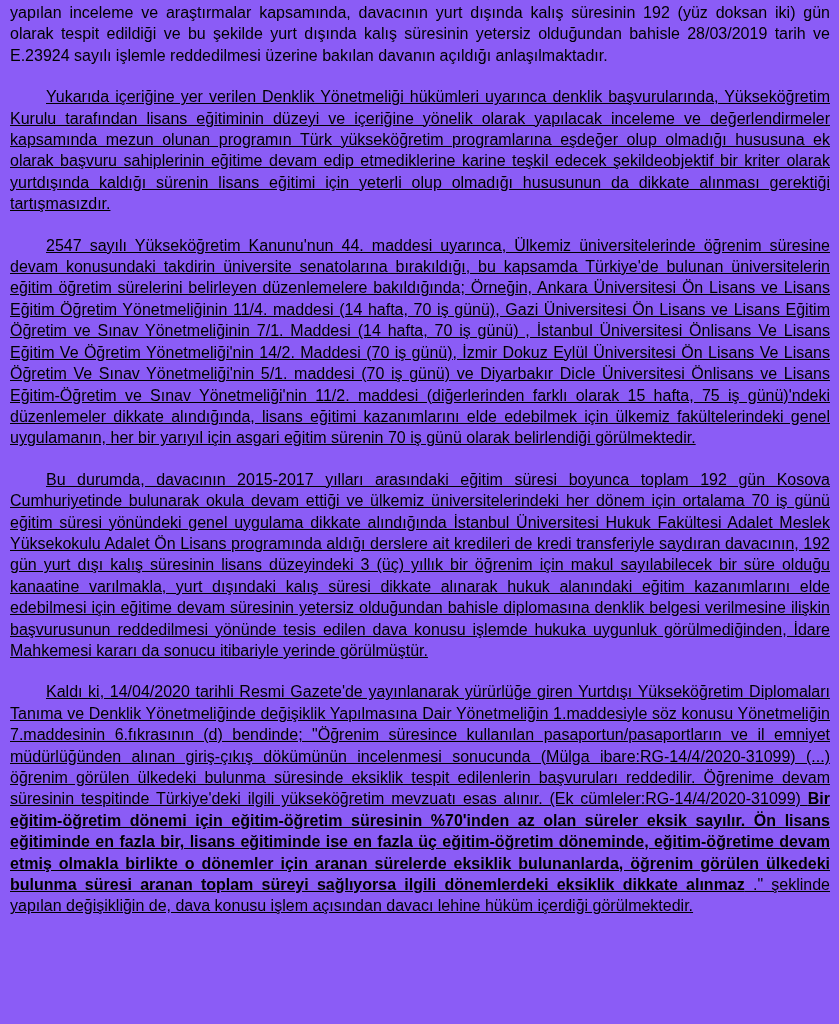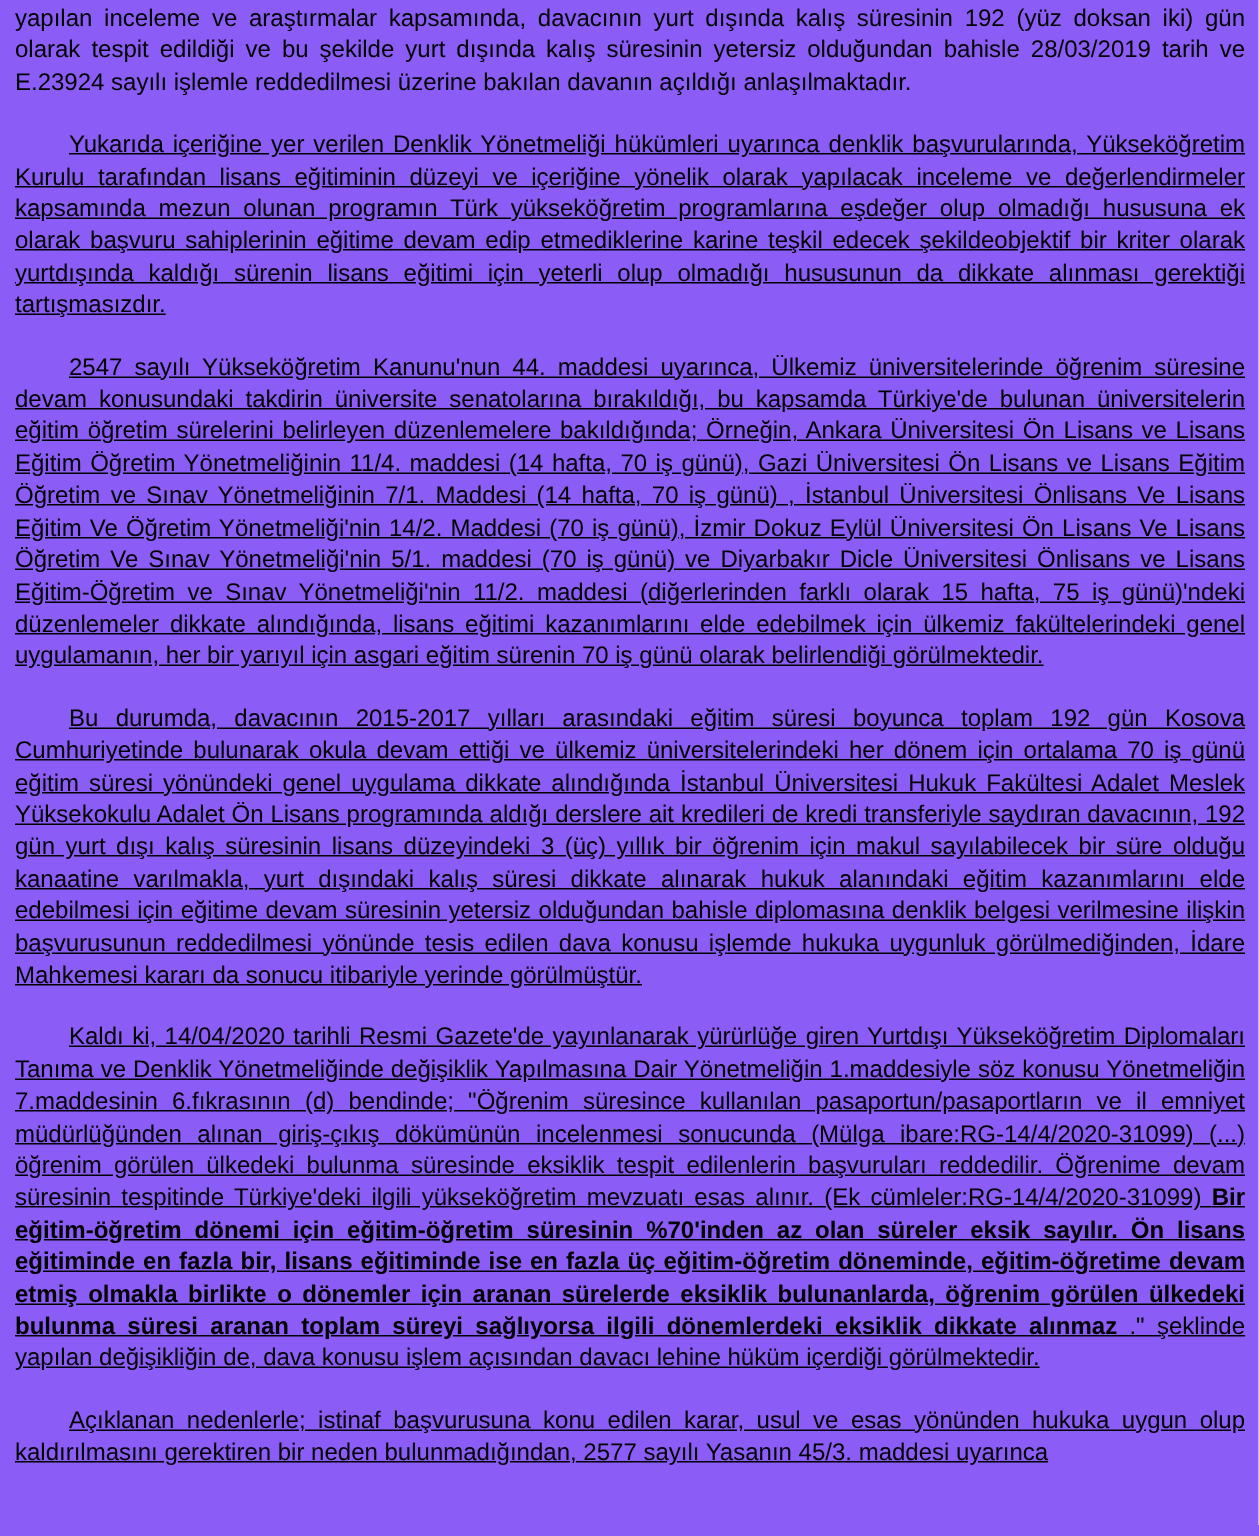--- a/index.html
+++ b/index.html
@@ -39,15 +39,14 @@
 </head>
 <body>
 
 <div class="page">
   <div class="doc">
       <p><span>yapılan inceleme ve araştırmalar kapsamında, davacının yurt dışında kalış süresinin 192 (yüz doksan iki) gün olarak tespit edildiği ve bu şekilde yurt dışında kalış süresinin yetersiz olduğundan bahisle 28/03/2019 tarih ve E.23924 sayılı işlemle reddedilmesi üzerine bakılan davanın açıldığı anlaşılmaktadır.</span></p>
       <p class="indent"><span>Yukarıda içeriğine yer verilen Denklik Yönetmeliği hükümleri uyarınca denklik başvurularında, Yükseköğretim Kurulu tarafından lisans eğitiminin düzeyi ve içeriğine yönelik olarak yapılacak inceleme ve değerlendirmeler kapsamında mezun olunan programın Türk yükseköğretim programlarına eşdeğer olup olmadığı hususuna ek olarak başvuru sahiplerinin eğitime devam edip etmediklerine karine teşkil edecek şekildeobjektif bir kriter olarak yurtdışında kaldığı sürenin lisans eğitimi için yeterli olup olmadığı hususunun da dikkate alınması gerektiği tartışmasızdır.</span></p>
       <p class="indent"><span>2547 sayılı Yükseköğretim Kanunu'nun 44. maddesi uyarınca, Ülkemiz üniversitelerinde öğrenim süresine devam konusundaki takdirin üniversite senatolarına bırakıldığı, bu kapsamda Türkiye'de bulunan üniversitelerin eğitim öğretim sürelerini belirleyen düzenlemelere bakıldığında; Örneğin, Ankara Üniversitesi Ön Lisans ve Lisans Eğitim Öğretim Yönetmeliğinin 11/4. maddesi (14 hafta, 70 iş günü), Gazi Üniversitesi Ön Lisans ve Lisans Eğitim Öğretim ve Sınav Yönetmeliğinin 7/1. Maddesi (14 hafta, 70 iş günü) , İstanbul Üniversitesi Önlisans Ve Lisans Eğitim Ve Öğretim Yönetmeliği'nin 14/2. Maddesi (70 iş günü), İzmir Dokuz Eylül Üniversitesi Ön Lisans Ve Lisans Öğretim Ve Sınav Yönetmeliği'nin 5/1. maddesi (70 iş günü) ve Diyarbakır Dicle Üniversitesi Önlisans ve Lisans Eğitim-Öğretim ve Sınav Yönetmeliği'nin 11/2. maddesi (diğerlerinden farklı olarak 15 hafta, 75 iş günü)'ndeki düzenlemeler dikkate alındığında, lisans eğitimi kazanımlarını elde edebilmek için ülkemiz fakültelerindeki genel uygulamanın, her bir yarıyıl için asgari eğitim sürenin 70 iş günü olarak belirlendiği görülmektedir.</span></p>
       <p class="indent"><span>Bu durumda, davacının 2015-2017 yılları arasındaki eğitim süresi boyunca toplam 192 gün Kosova Cumhuriyetinde bulunarak okula devam ettiği ve ülkemiz üniversitelerindeki her dönem için ortalama 70 iş günü eğitim süresi yönündeki genel uygulama dikkate alındığında İstanbul Üniversitesi Hukuk Fakültesi Adalet Meslek Yüksekokulu Adalet Ön Lisans programında aldığı derslere ait kredileri de kredi transferiyle saydıran davacının, 192 gün yurt dışı kalış süresinin lisans düzeyindeki 3 (üç) yıllık bir öğrenim için makul sayılabilecek bir süre olduğu kanaatine varılmakla, yurt dışındaki kalış süresi dikkate alınarak hukuk alanındaki eğitim kazanımlarını elde edebilmesi için eğitime devam süresinin yetersiz olduğundan bahisle diplomasına denklik belgesi verilmesine ilişkin başvurusunun reddedilmesi yönünde tesis edilen dava konusu işlemde hukuka uygunluk görülmediğinden, İdare Mahkemesi kararı da sonucu itibariyle yerinde görülmüştür.</span></p>
       <p class="indent"><span>Kaldı ki, 14/04/2020 tarihli Resmi Gazete'de yayınlanarak yürürlüğe giren Yurtdışı Yükseköğretim Diplomaları Tanıma ve Denklik Yönetmeliğinde değişiklik Yapılmasına Dair Yönetmeliğin 1.maddesiyle söz konusu Yönetmeliğin 7.maddesinin 6.fıkrasının (d) bendinde; "Öğrenim süresince kullanılan pasaportun/pasaportların ve il emniyet müdürlüğünden alınan giriş-çıkış dökümünün incelenmesi sonucunda (Mülga ibare:RG-14/4/2020-31099) (...) öğrenim görülen ülkedeki bulunma süresinde eksiklik tespit edilenlerin başvuruları reddedilir. Öğrenime devam süresinin tespitinde Türkiye'deki ilgili yükseköğretim mevzuatı esas alınır. (Ek cümleler:RG-14/4/2020-31099) </span><span class="bold">Bir eğitim-öğretim dönemi için eğitim-öğretim süresinin %70'inden az olan süreler eksik sayılır. Ön lisans eğitiminde en fazla bir, lisans eğitiminde ise en fazla üç eğitim-öğretim döneminde, eğitim-öğretime devam etmiş olmakla birlikte o dönemler için aranan sürelerde eksiklik bulunanlarda, öğrenim görülen ülkedeki bulunma süresi aranan toplam süreyi sağlıyorsa ilgili dönemlerdeki eksiklik dikkate alınmaz</span><span> ." şeklinde yapılan değişikliğin de, dava konusu işlem açısından davacı lehine hüküm içerdiği görülmektedir.</span></p>
-      <p class="indent"><span>Açıklanan nedenlerle; istinaf başvurusuna konu edilen karar, usul ve esas yönünden hukuka uygun olup kaldırılmasını gerektiren bir neden bulunmadığından, 2577 sayılı Yasanın 45/3. maddesi uyarınca</span></p>
     </div>
 </div>
 
 </body></html>

